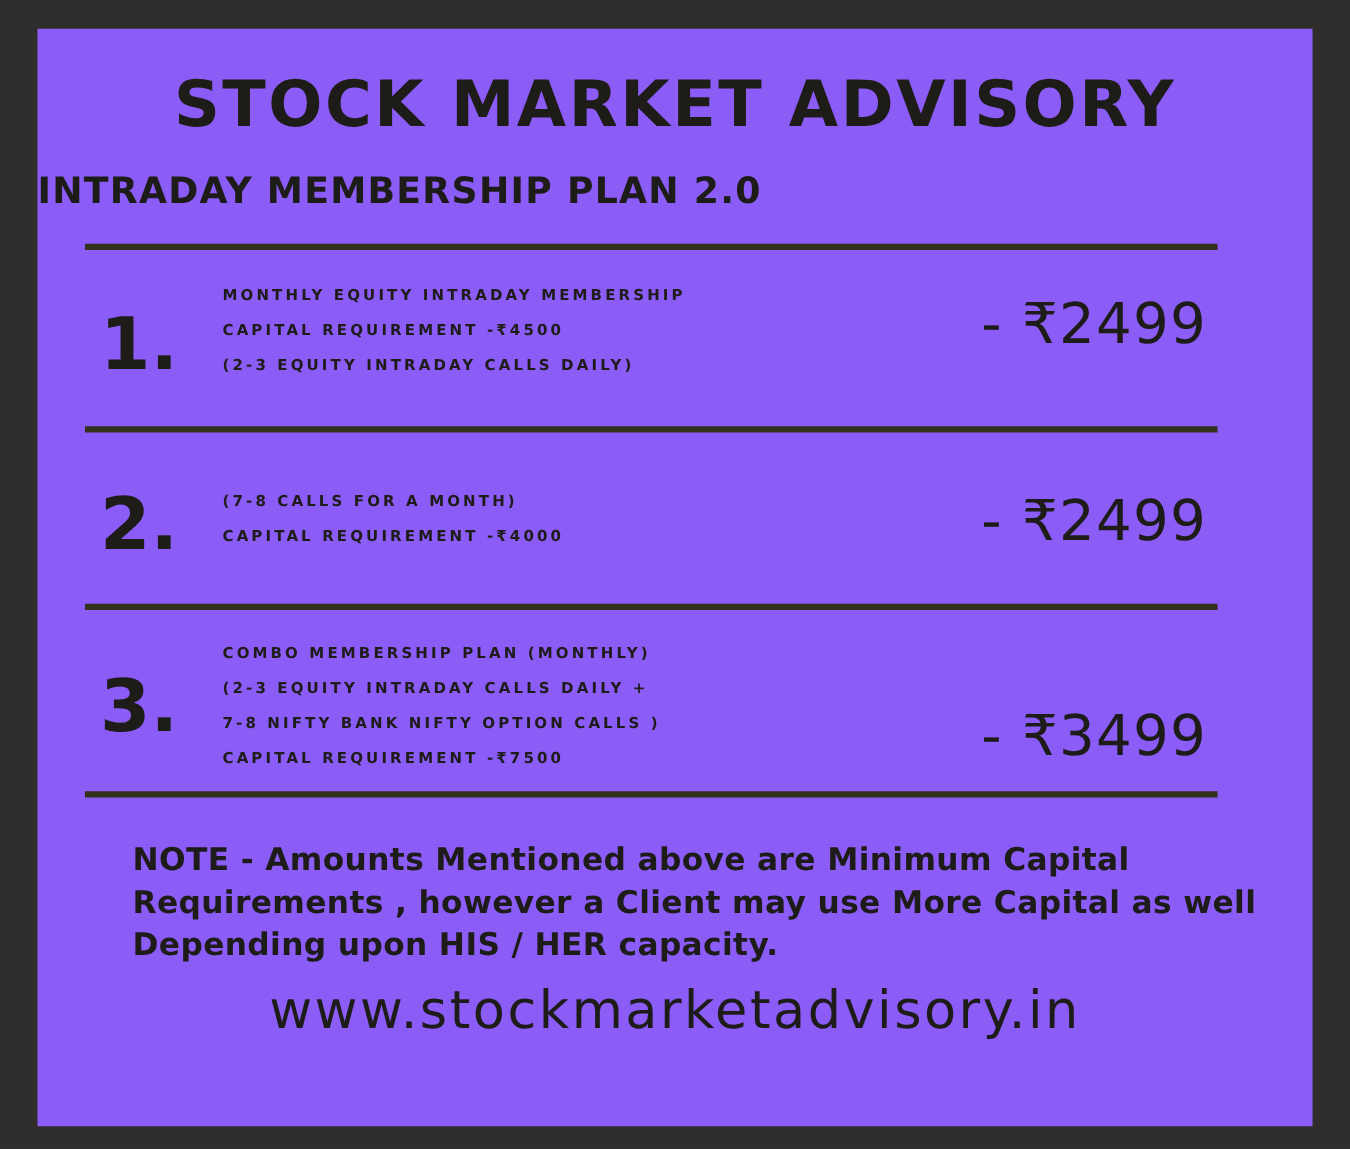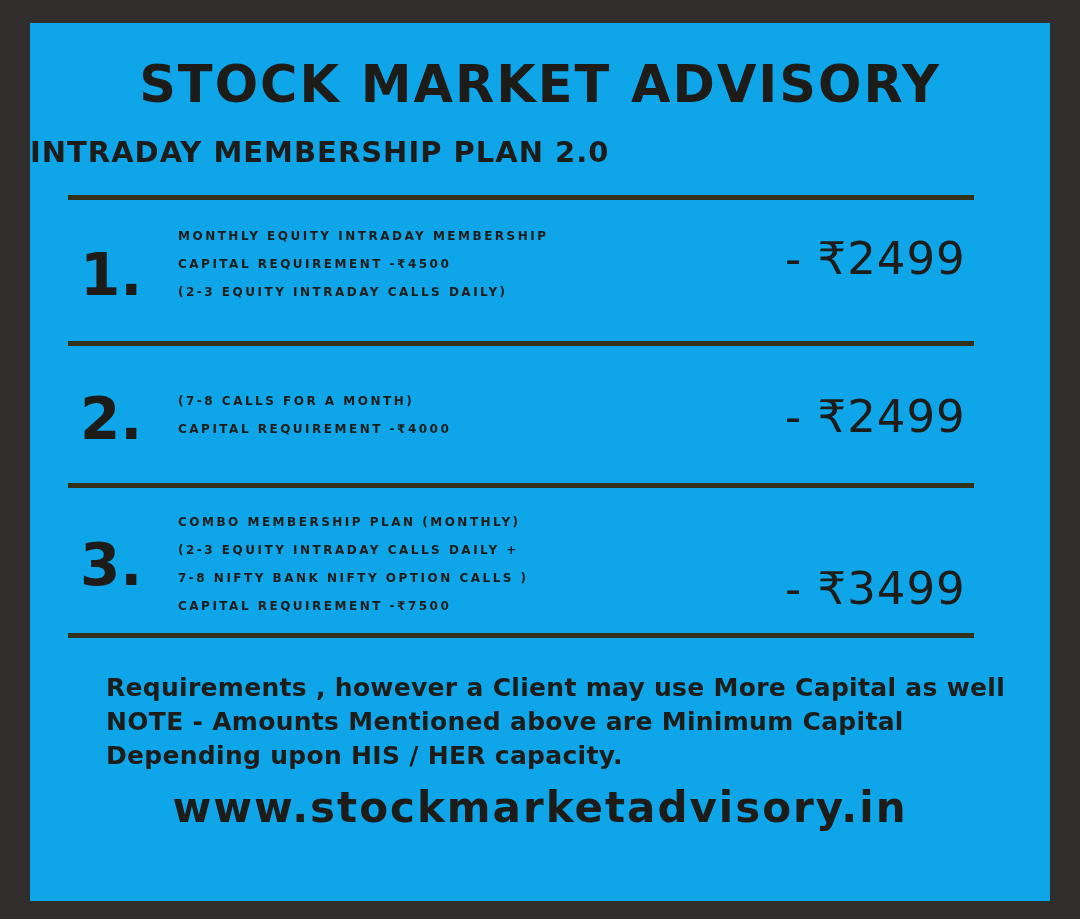--- a/index.html
+++ b/index.html
@@ -11,21 +11,21 @@
     background: #2f2e2c;
     overflow: hidden;
     font-family: "DejaVu Sans", "Liberation Sans", sans-serif;
   }
   .card {
     position: absolute;
     left: 30px;
     top: 23px;
     width: 1020px;
     height: 878px;
-    background: #0ea5e9;
+    background: #8b5cf6;
     color: #1d1c18;
   }
   .title {
     position: absolute;
     top: 32px;
     left: 0;
     width: 100%;
     text-align: center;
     font-size: 51px;
     font-weight: bold;
@@ -100,21 +100,21 @@
     line-height: 34px;
     letter-spacing: 0.3px;
   }
   .website {
     position: absolute;
     top: 760px;
     left: 0;
     width: 100%;
     text-align: center;
     font-size: 42px;
-    font-weight: bold;
+    font-weight: normal;
     letter-spacing: 2px;
     white-space: nowrap;
   }
 </style>
 </head>
 <body>
 
 <div id="page">
   <div class="card">
 
@@ -153,21 +153,21 @@
         <div>(2-3 EQUITY INTRADAY CALLS DAILY +</div>
         <div>7-8 NIFTY BANK NIFTY OPTION CALLS )</div>
         <div>CAPITAL REQUIREMENT -₹7500</div>
       </div>
       <div class="plan-price">- ₹3499</div>
     </div>
 
     <div class="divider" id="divider-4"></div>
 
     <div class="note">
+      <div>NOTE - Amounts Mentioned above are Minimum Capital</div>
       <div>Requirements , however a Client may use More Capital as well</div>
-      <div>NOTE - Amounts Mentioned above are Minimum Capital</div>
       <div>Depending upon HIS / HER capacity.</div>
     </div>
 
     <div class="website">www.stockmarketadvisory.in</div>
 
   </div>
 </div>
 
 </body></html>

